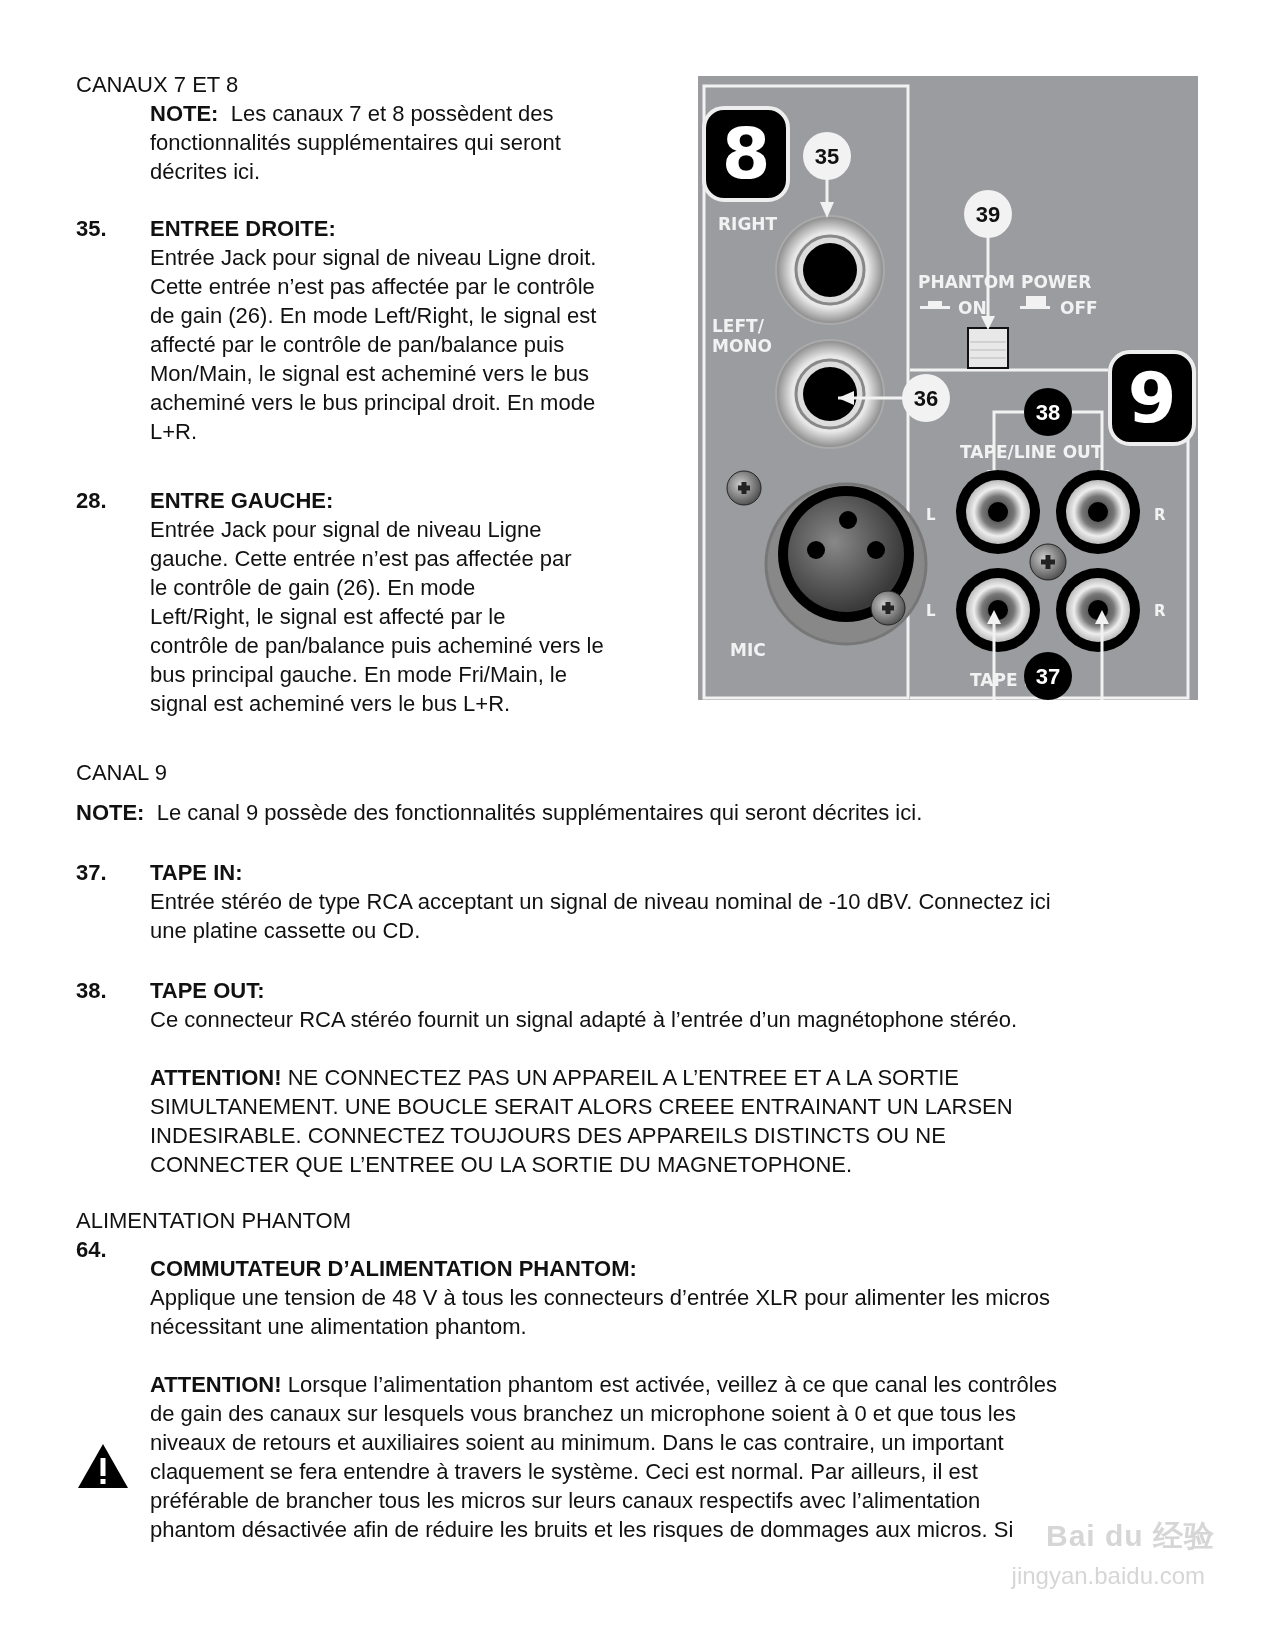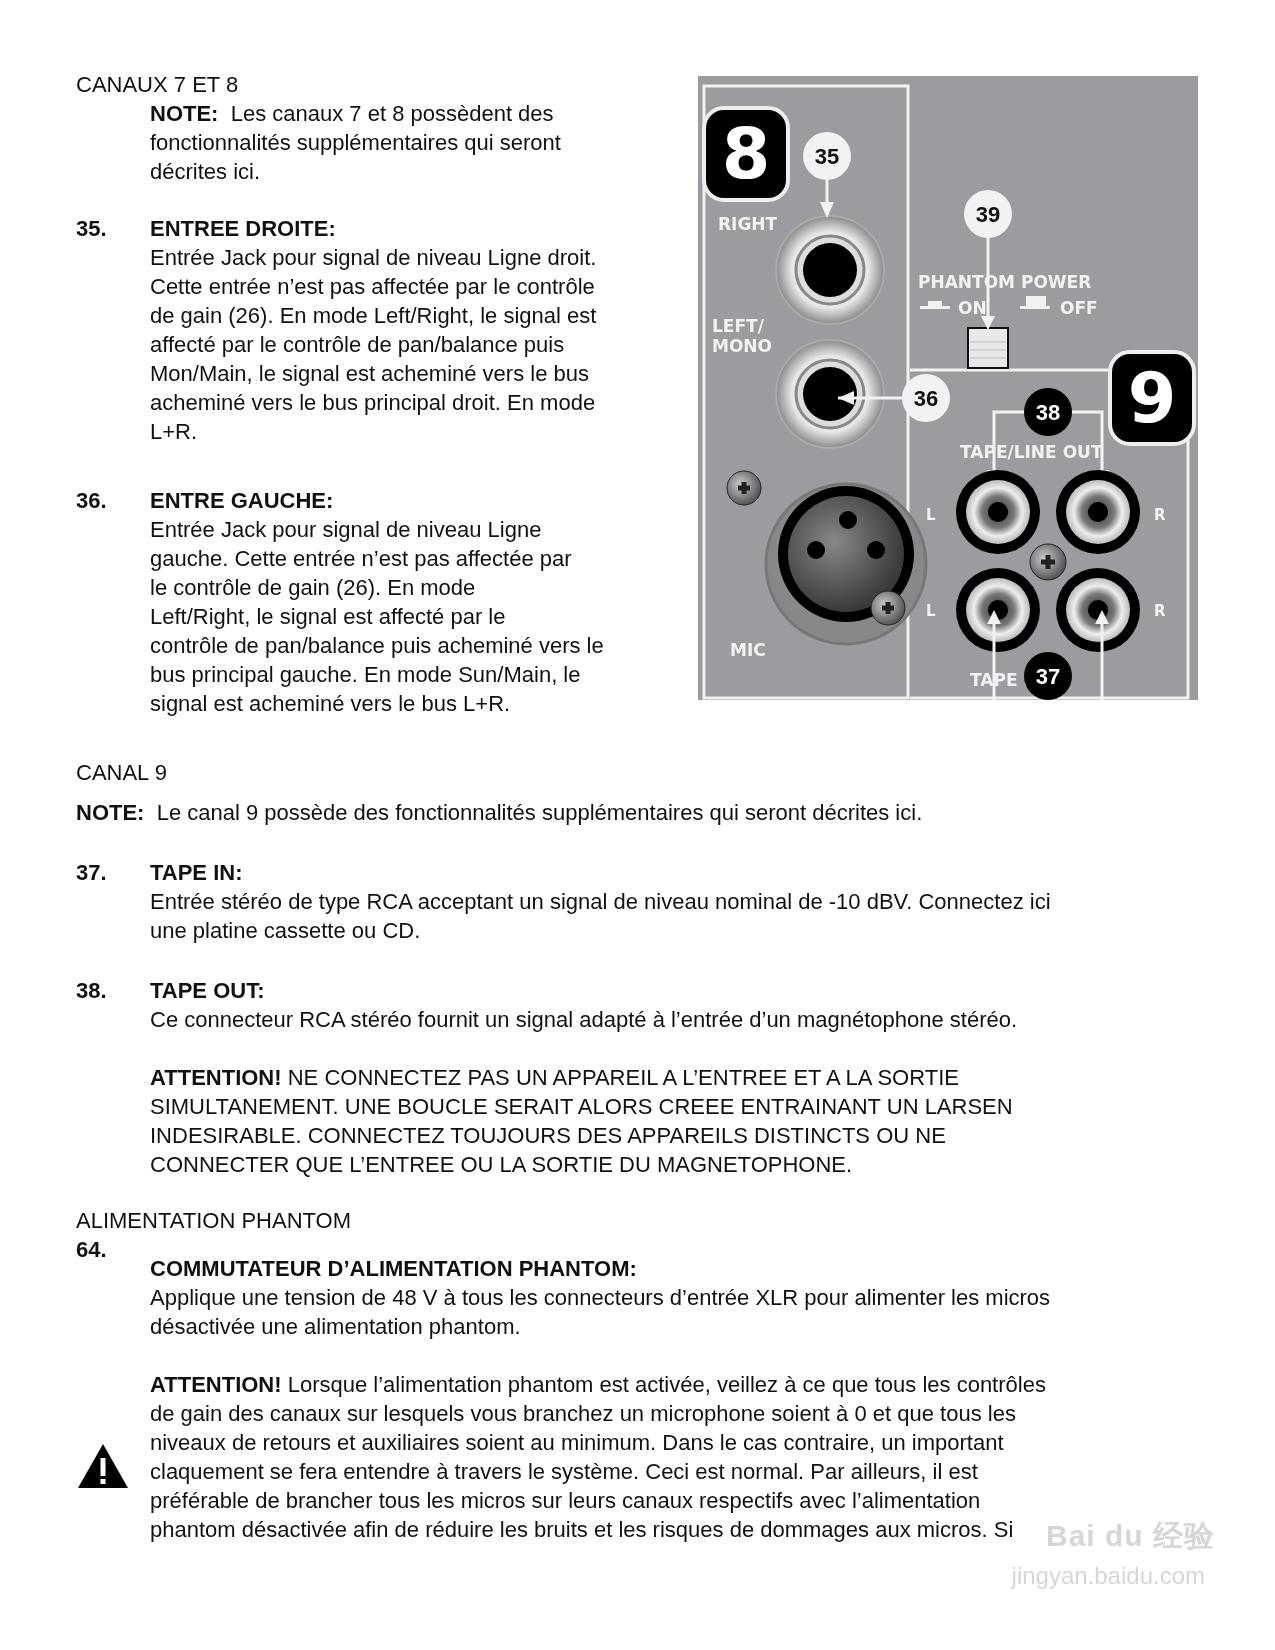--- a/index.html
+++ b/index.html
@@ -33,29 +33,29 @@
   <div class="b">ENTREE DROITE:</div>
   <div>Entrée Jack pour signal de niveau Ligne droit.</div>
   <div>Cette entrée n’est pas affectée par le contrôle</div>
   <div>de gain (26). En mode Left/Right, le signal est</div>
   <div>affecté par le contrôle de pan/balance puis</div>
   <div>Mon/Main, le signal est acheminé vers le bus</div>
   <div>acheminé vers le bus principal droit. En mode</div>
   <div>L+R.</div>
 </div>
 
-<div class="num" style="left:76px; top:486px;">36.</div>
+<div class="num" style="left:76px; top:486px;">28.</div>
 <div class="para" style="left:150px; top:486px;">
   <div class="b">ENTRE GAUCHE:</div>
   <div>Entrée Jack pour signal de niveau Ligne</div>
   <div>gauche. Cette entrée n’est pas affectée par</div>
   <div>le contrôle de gain (26). En mode</div>
   <div>Left/Right, le signal est affecté par le</div>
   <div>contrôle de pan/balance puis acheminé vers le</div>
-  <div>bus principal gauche. En mode Sun/Main, le</div>
+  <div>bus principal gauche. En mode Fri/Main, le</div>
   <div>signal est acheminé vers le bus L+R.</div>
 </div>
 
 <div id="diagram">
   <svg viewBox="0 0 500 624" xmlns="http://www.w3.org/2000/svg">
     <defs>
       <radialGradient id="nut" cx="50%" cy="50%" r="50%">
         <stop offset="0%" stop-color="#d0d0d0"></stop>
         <stop offset="70%" stop-color="#e8e8e8"></stop>
         <stop offset="100%" stop-color="#8a8a8a"></stop>
@@ -199,23 +199,23 @@
   <div>SIMULTANEMENT. UNE BOUCLE SERAIT ALORS CREEE ENTRAINANT UN LARSEN</div>
   <div>INDESIRABLE. CONNECTEZ TOUJOURS DES APPAREILS DISTINCTS OU NE</div>
   <div>CONNECTER QUE L’ENTREE OU LA SORTIE DU MAGNETOPHONE.</div>
 </div>
 
 <div class="abs heading" style="left:76px; top:1206px;">ALIMENTATION PHANTOM</div>
 <div class="num" style="left:76px; top:1235px;">64.</div>
 <div class="para" style="left:150px; top:1254px;">
   <div class="b">COMMUTATEUR D’ALIMENTATION PHANTOM:</div>
   <div>Applique une tension de 48 V à tous les connecteurs d’entrée XLR pour alimenter les micros</div>
-  <div>désactivée une alimentation phantom.</div>
+  <div>nécessitant une alimentation phantom.</div>
   <div style="height:29px"></div>
-  <div><span class="b">ATTENTION!</span> <span>Lorsque l’alimentation phantom est activée, veillez à ce que tous les contrôles</span></div>
+  <div><span class="b">ATTENTION!</span> <span>Lorsque l’alimentation phantom est activée, veillez à ce que canal les contrôles</span></div>
   <div>de gain des canaux sur lesquels vous branchez un microphone soient à 0 et que tous les</div>
   <div>niveaux de retours et auxiliaires soient au minimum. Dans le cas contraire, un important</div>
   <div>claquement se fera entendre à travers le système. Ceci est normal. Par ailleurs, il est</div>
   <div>préférable de brancher tous les micros sur leurs canaux respectifs avec l’alimentation</div>
   <div>phantom désactivée afin de réduire les bruits et les risques de dommages aux micros. Si</div>
 </div>
 
 <div class="warn">
   <svg viewBox="0 0 54 48" width="54" height="48">
     <polygon points="27,2 52,46 2,46" fill="#000"></polygon>

